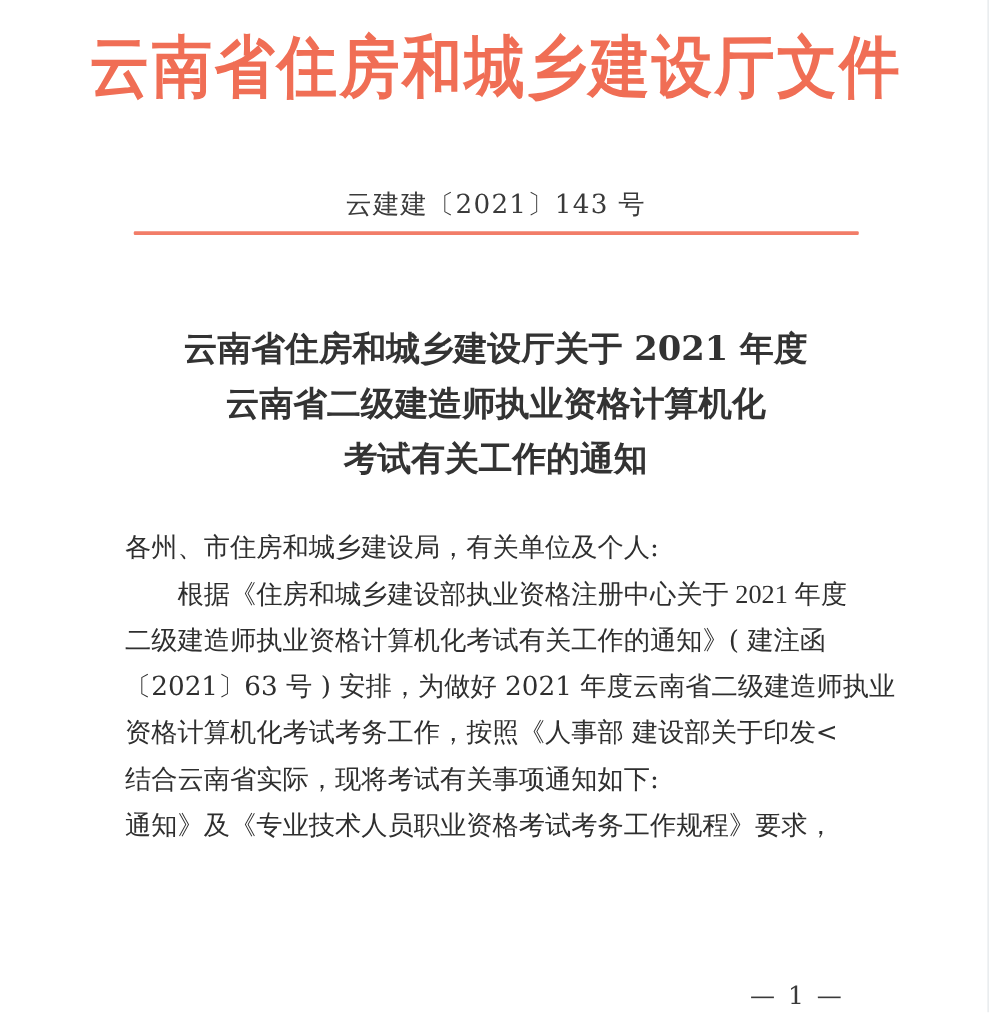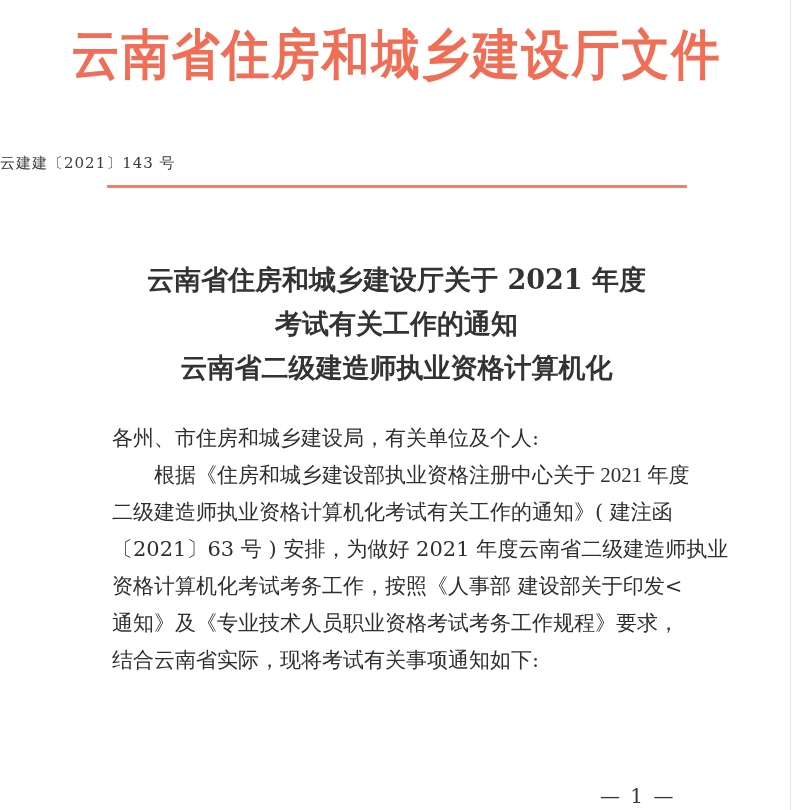--- a/index.html
+++ b/index.html
@@ -36,22 +36,22 @@
       line-height: 72px;
       color: #f06e55;
       transform: scaleY(1.12);
       transform-origin: top center;
     }
     .doc-number {
       position: absolute;
       left: 0;
       top: 150px;
       width: 793px;
-      text-align: left;
-      font-size: 15px;
+      text-align: center;
+      font-size: 21px;
       line-height: 26px;
       color: #3a3a3a;
       letter-spacing: 1px;
     }
     .red-rule {
       position: absolute;
       left: 107px;
       top: 185px;
       width: 580px;
       height: 3px;
@@ -68,21 +68,21 @@
       font-weight: bold;
       font-size: 27px;
       line-height: 44px;
       color: #333333;
     }
     .title-line {
       display: block;
     }
     .body-text {
       position: absolute;
-      left: 112px;
+      left: 100px;
       top: 420px;
       width: 600px;
       font-size: 21px;
       line-height: 37px;
       color: #2f2f2f;
     }
     .body-line {
       display: block;
       white-space: nowrap;
     }
@@ -108,27 +108,27 @@
 <div class="page-edge"></div>
 
 <div class="doc-header">云南省住房和城乡建设厅文件</div>
 
 <div class="doc-number">云建建〔2021〕143 号</div>
 
 <div class="red-rule"></div>
 
 <div class="title-block">
   <span class="title-line">云南省住房和城乡建设厅关于 2021 年度</span>
+  <span class="title-line">云南省二级建造师执业资格计算机化</span>
   <span class="title-line">考试有关工作的通知</span>
-  <span class="title-line">云南省二级建造师执业资格计算机化</span>
 </div>
 
 <div class="body-text">
   <span class="body-line">各州、市住房和城乡建设局，有关单位及个人:</span>
   <span class="body-line indent">根据《住房和城乡建设部执业资格注册中心关于 2021 年度</span>
   <span class="body-line">二级建造师执业资格计算机化考试有关工作的通知》( 建注函</span>
   <span class="body-line">〔2021〕63 号 ) 安排，为做好 2021 年度云南省二级建造师执业</span>
   <span class="body-line">资格计算机化考试考务工作，按照《人事部 建设部关于印发&lt;</span>
+  <span class="body-line">结合云南省实际，现将考试有关事项通知如下:</span>
   <span class="body-line">通知》及《专业技术人员职业资格考试考务工作规程》要求，</span>
-  <span class="body-line">结合云南省实际，现将考试有关事项通知如下:</span>
 </div>
 
 <div class="page-number">— 1 —</div>
 
 </body></html>

